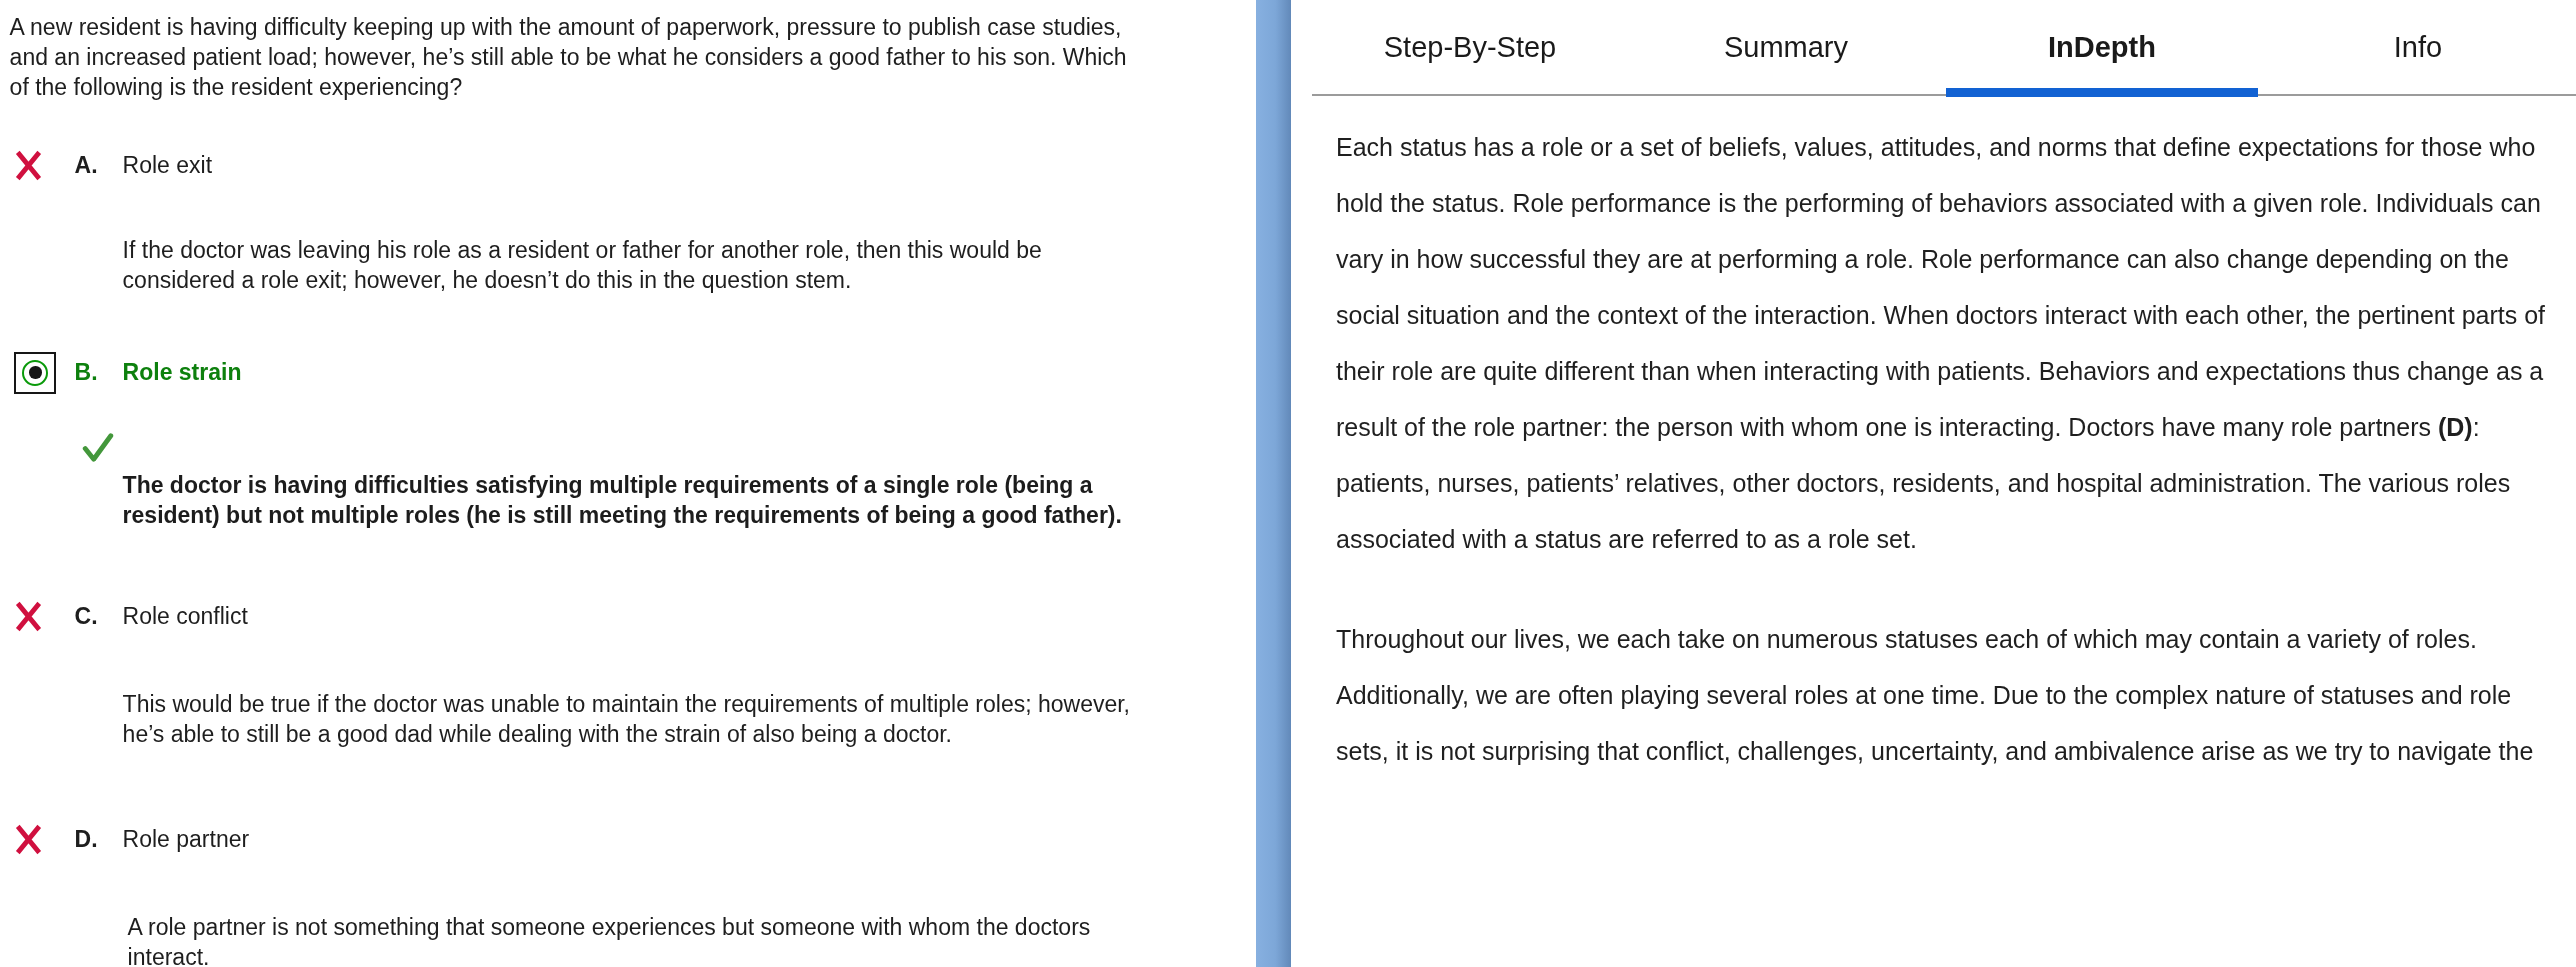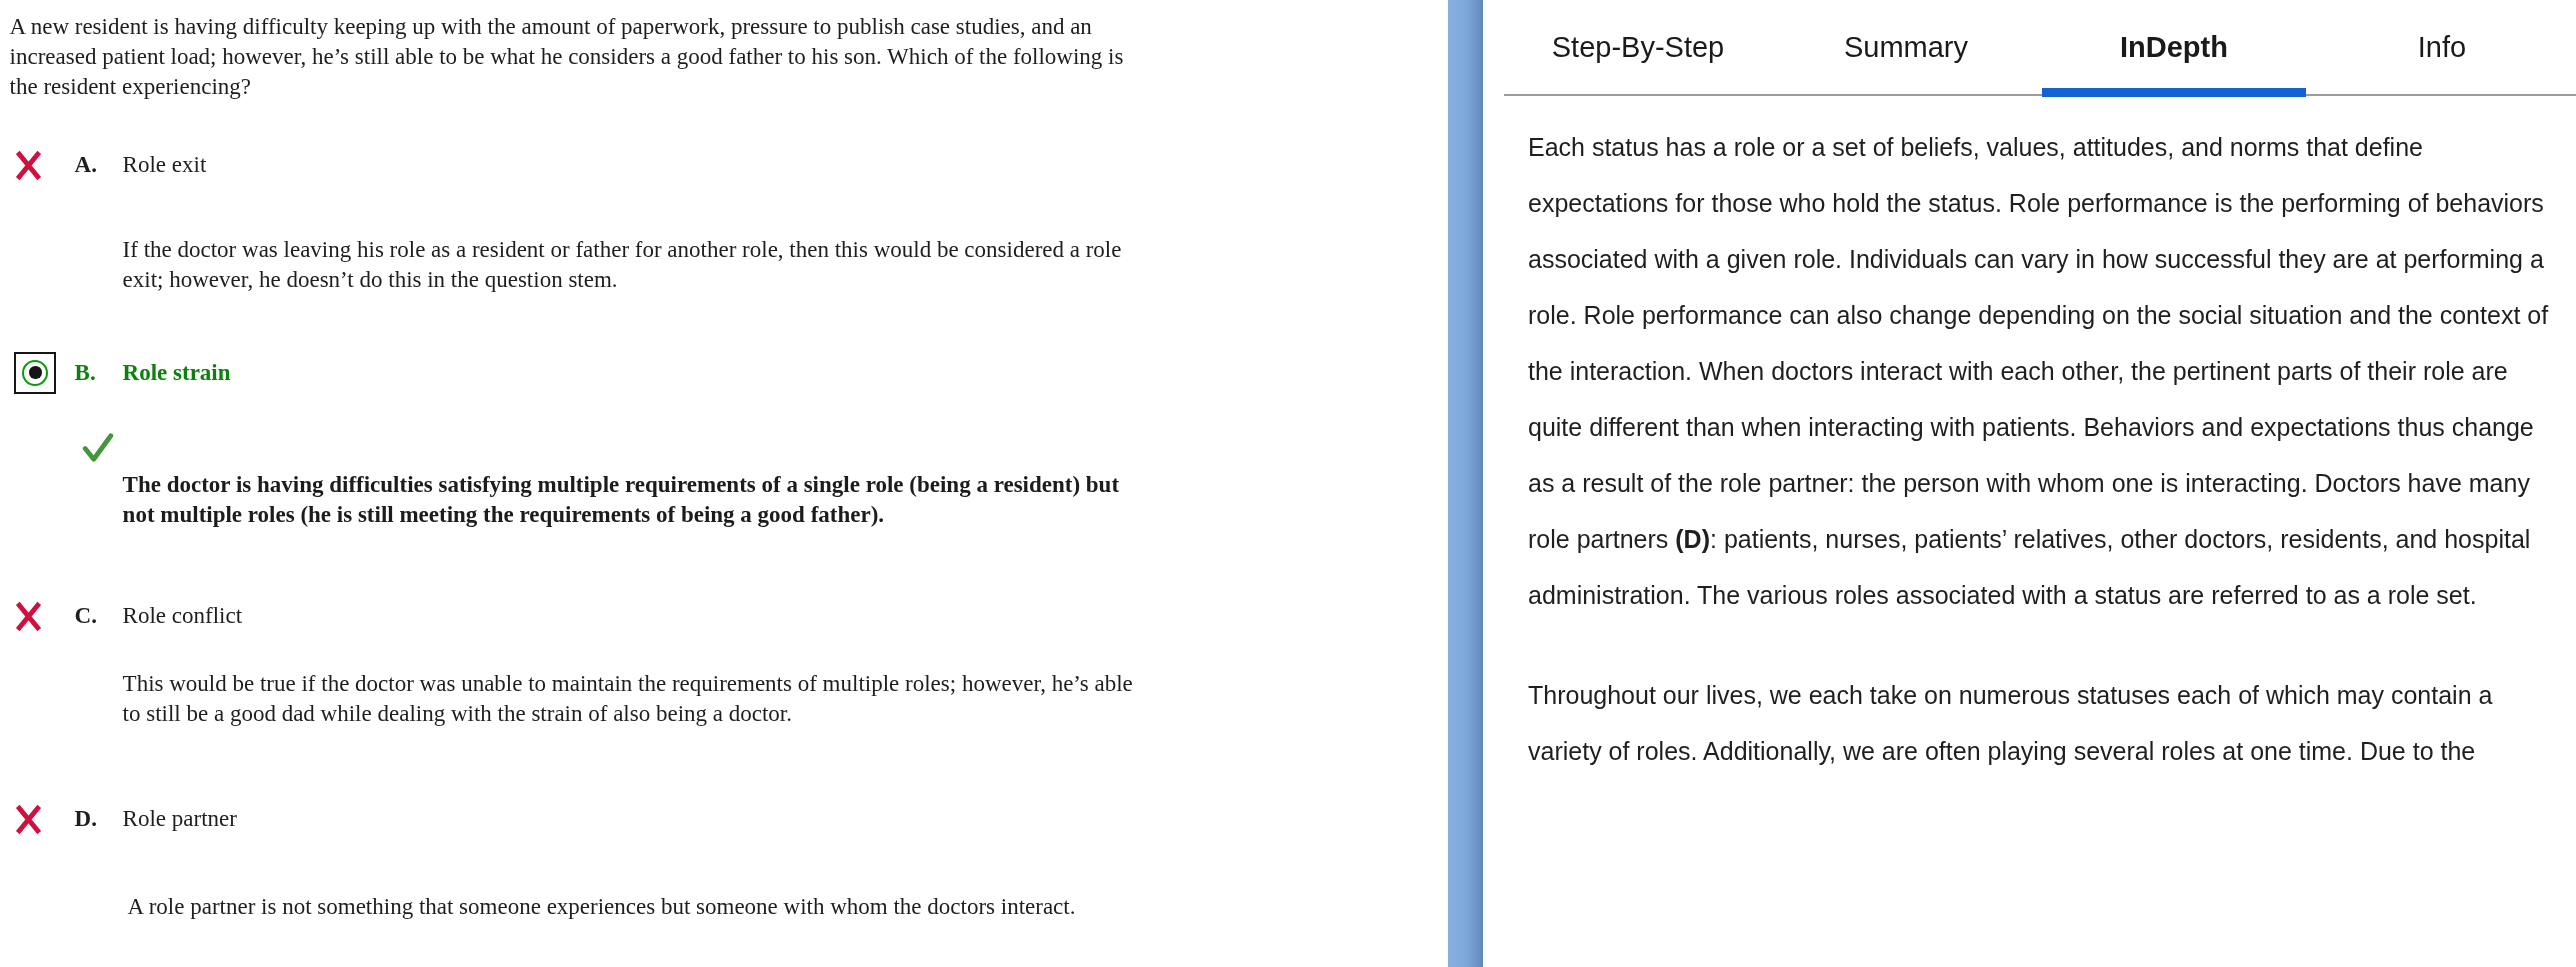--- a/index.html
+++ b/index.html
@@ -1,36 +1,36 @@
 <!DOCTYPE html>
 <html><head>
 <meta charset="utf-8">
 <style>
   * { margin:0; padding:0; box-sizing:border-box; }
   html,body { background:#ffffff; }
   body { font-family:"Liberation Sans", sans-serif; color:#1e1e1e; }
   .screen { width:2576px; height:967px; display:flex; overflow:hidden; background:#fff; }
 
   
-  .left-panel { width:1448px; height:967px; padding:11.5px 0 0 9.6px; overflow:hidden;font-family:Liberation Serif, serif; }
+  .left-panel { width:1256px; height:967px; padding:11.5px 0 0 9.6px; overflow:hidden; }
   .question { font-size:23px; line-height:30px; width:1123px; color:#1e1e1e; }
 
   .answer-row { display:flex; align-items:center; }
   .icon-slot { width:65px; padding-left:4.8px; display:flex; align-items:center; flex:none; }
   .letter { width:48px; font-weight:bold; font-size:23px; flex:none; }
   .answer-label { font-size:23px; }
   .row-a { margin-top:46px; height:35px; }
   .row-b { margin-top:56px; height:44px; }
   .row-c { margin-top:69px; height:35px; }
   .row-d { margin-top:73px; height:35px; }
   .correct-text { color:#0d800d; font-weight:bold; }
 
   .expl { font-size:23px; line-height:30px; width:1017px; margin-left:113px; }
   .expl-a { margin-top:52px; }
-  .expl-c { margin-top:35px; }
+  .expl-c { margin-top:55px; }
   .expl-d { margin-top:55px; margin-left:118px; width:1013px; }
 
   .expl-b-row { display:flex; margin-top:36px; }
   .check-slot { width:113px; padding-left:72px; flex:none; }
   .expl-b-text { font-size:23px; line-height:30px; width:1003px; font-weight:bold; color:#1c1c1c;margin-top:39px; }
 
   .x-icon { width:29px; height:31px; }
   .check-icon { width:32px; height:31px; margin-top:1.9px; }
 
   .radio-box { width:42px; height:42px; border:2.9px solid #161616; background:#fff;

